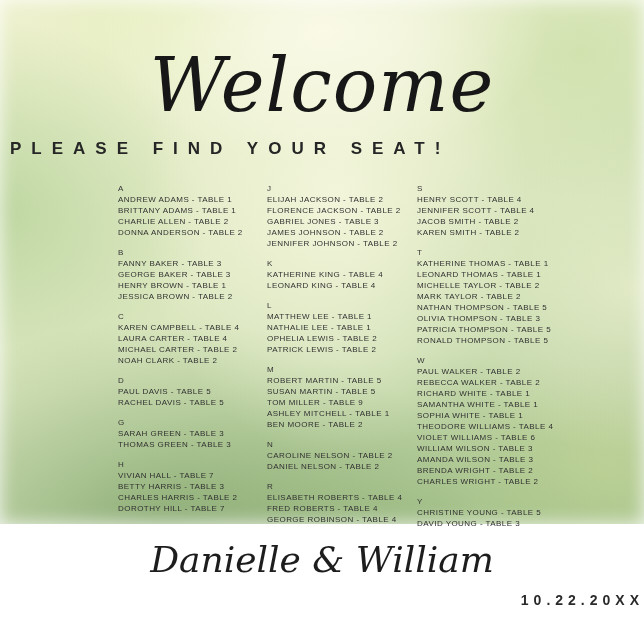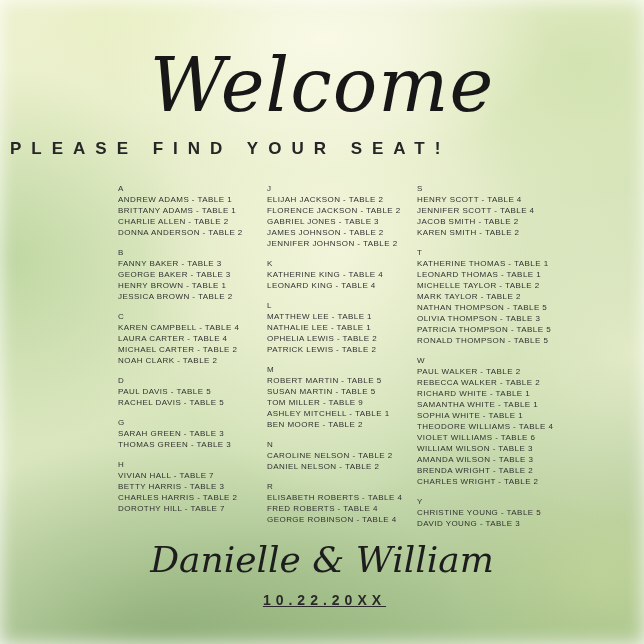--- a/index.html
+++ b/index.html
@@ -6,21 +6,21 @@
     margin: 0;
     padding: 0;
     width: 644px;
     height: 644px;
     overflow: hidden;
     font-family: "Liberation Sans", sans-serif;
   }
   .board {
     position: relative;
     width: 644px;
-    height: 644px;
+    height: 524px;
     box-sizing: border-box;
     background:
       radial-gradient(ellipse 300px 180px at 50% 6%, rgba(250,250,232,0.95), rgba(250,250,232,0) 75%),
       radial-gradient(ellipse 270px 360px at 52% 38%, rgba(248,248,224,0.80), rgba(248,248,224,0) 72%),
       radial-gradient(ellipse 210px 150px at 28% 2%, rgba(228,238,184,0.65), rgba(228,238,184,0) 70%),
       radial-gradient(ellipse 250px 210px at 90% 10%, rgba(198,220,158,0.55), rgba(198,220,158,0) 70%),
       radial-gradient(ellipse 280px 230px at 98% 55%, rgba(235,240,206,0.70), rgba(235,240,206,0) 72%),
       radial-gradient(ellipse 300px 270px at 0% 40%, rgba(163,199,133,0.60), rgba(163,199,133,0) 70%),
       radial-gradient(ellipse 430px 290px at 25% 102%, rgba(122,158,100,0.70), rgba(122,158,100,0) 74%),
       radial-gradient(ellipse 520px 300px at 68% 110%, rgba(148,183,118,0.60), rgba(148,183,118,0) 75%),
@@ -89,27 +89,26 @@
     font-weight: 400;
     font-size: 36px;
     line-height: 44px;
     color: #1d1d1d;
   }
   .footer-date {
     position: absolute;
     top: 592px;
     left: 0;
     width: 100%;
-    text-align: center;
+    text-align: right;
     font-size: 14px;
     font-weight: 600;
     letter-spacing: 5px;
     text-indent: 5px;
     color: #2a2a2a;
-    text-decoration: underline;
   }
 </style>
 </head>
 <body>
 
 <div class="board">
 
   <div class="welcome">Welcome</div>
 
   <div class="subtitle">PLEASE FIND YOUR SEAT!</div>

